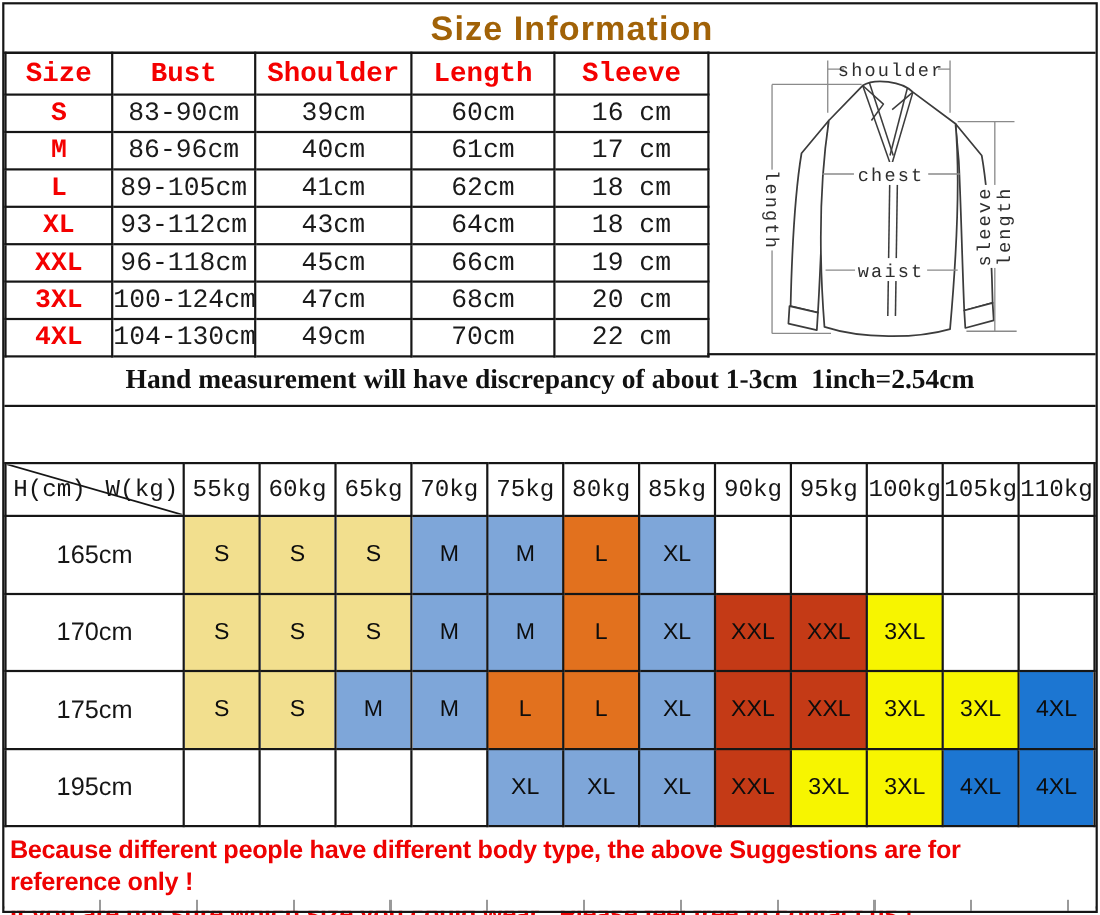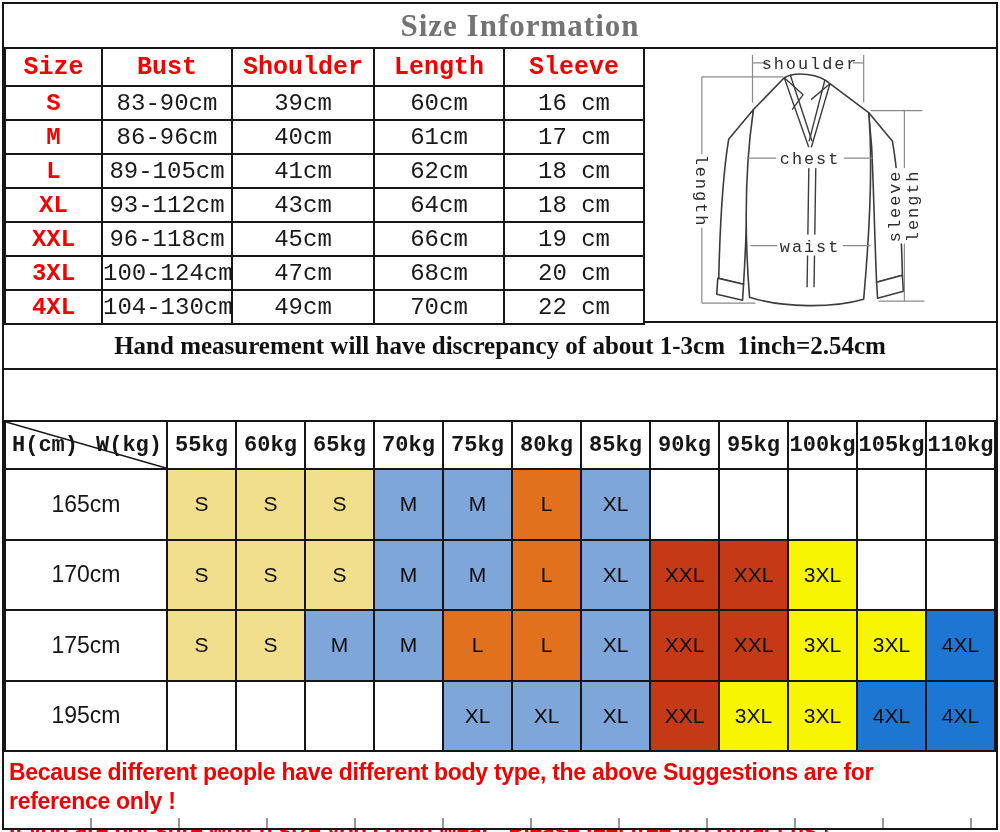--- a/index.html
+++ b/index.html
@@ -6,21 +6,21 @@
   .sheet{
     position:relative;width:1000px;height:832px;background:#fff;
     font-family:"Liberation Sans",sans-serif;color:#141414;overflow:hidden;
     margin:0 auto;
   }
   .outer{position:absolute;inset:2px;border:2px solid #161616;pointer-events:none;z-index:9;}
 
   
   .title-row{position:absolute;left:4px;top:4px;right:4px;height:43px;
     border-bottom:2px solid #161616;display:flex;align-items:center;justify-content:center;}
-  .title-row span{font-family:Liberation Serif, serif;font-weight:bold;font-size:31px;letter-spacing:1px;color:#737373;margin-left:40px;}
+  .title-row span{font-family:Liberation Sans, sans-serif;font-weight:bold;font-size:31px;letter-spacing:1px;color:#a16207;margin-left:40px;}
 
   
   table{border-collapse:collapse;table-layout:fixed;}
   .size-table{position:absolute;left:4px;top:47px;width:639px;height:276px;}
   .size-table th,.size-table td{border:2px solid #161616;text-align:center;padding:0;overflow:hidden;white-space:nowrap;}
   .size-table thead tr{height:38px;}
   .size-table tbody tr{height:34px;}
   .size-table th{font-family:"Liberation Mono",monospace;font-weight:bold;font-size:25px;color:#f40000;}
   .size-table td{font-family:"Liberation Mono",monospace;font-size:24px;color:#1a1a1a;}
   .size-table td.szlabel{font-weight:bold;color:#f40000;font-size:24px;}
@@ -38,21 +38,21 @@
   
   .chart-title-row{position:absolute;left:4px;right:4px;top:368px;height:52px;
     display:flex;align-items:center;justify-content:center;
     font-family:"Liberation Mono",monospace;font-weight:bold;font-size:31px;letter-spacing:2px;color:#1b1b1b;}
 
   
   .hw-table{position:absolute;left:4px;top:420px;width:992px;height:332px;}
   .hw-table th,.hw-table td{border:2px solid #161616;text-align:center;padding:0;overflow:hidden;white-space:nowrap;}
   .hw-table thead tr{height:48px;}
   .hw-table tbody tr{height:35px;}
-  .hw-table thead th{font-family:"Liberation Mono",monospace;font-weight:bold;font-size:22px;color:#161616;}
+  .hw-table thead th{font-family:"Liberation Mono",monospace;font-weight:normal;font-size:22px;color:#161616;}
   .hw-table tbody th{font-family:Liberation Sans, sans-serif;font-weight:normal;font-size:23px;color:#161616;}
   .hw-table tbody td{font-family:"Liberation Sans",sans-serif;font-size:21px;color:#0d0d0d;}
 
   th.corner{position:relative;}
   .corner svg{position:absolute;inset:0;width:100%;height:100%;}
   .corner-h{position:absolute;left:6px;top:50%;transform:translateY(-50%);}
   .corner-w{position:absolute;right:4px;top:50%;transform:translateY(-50%);}
 
   
   .footer{position:absolute;left:4px;right:4px;top:752px;height:66px;border-bottom:2px solid #161616;

